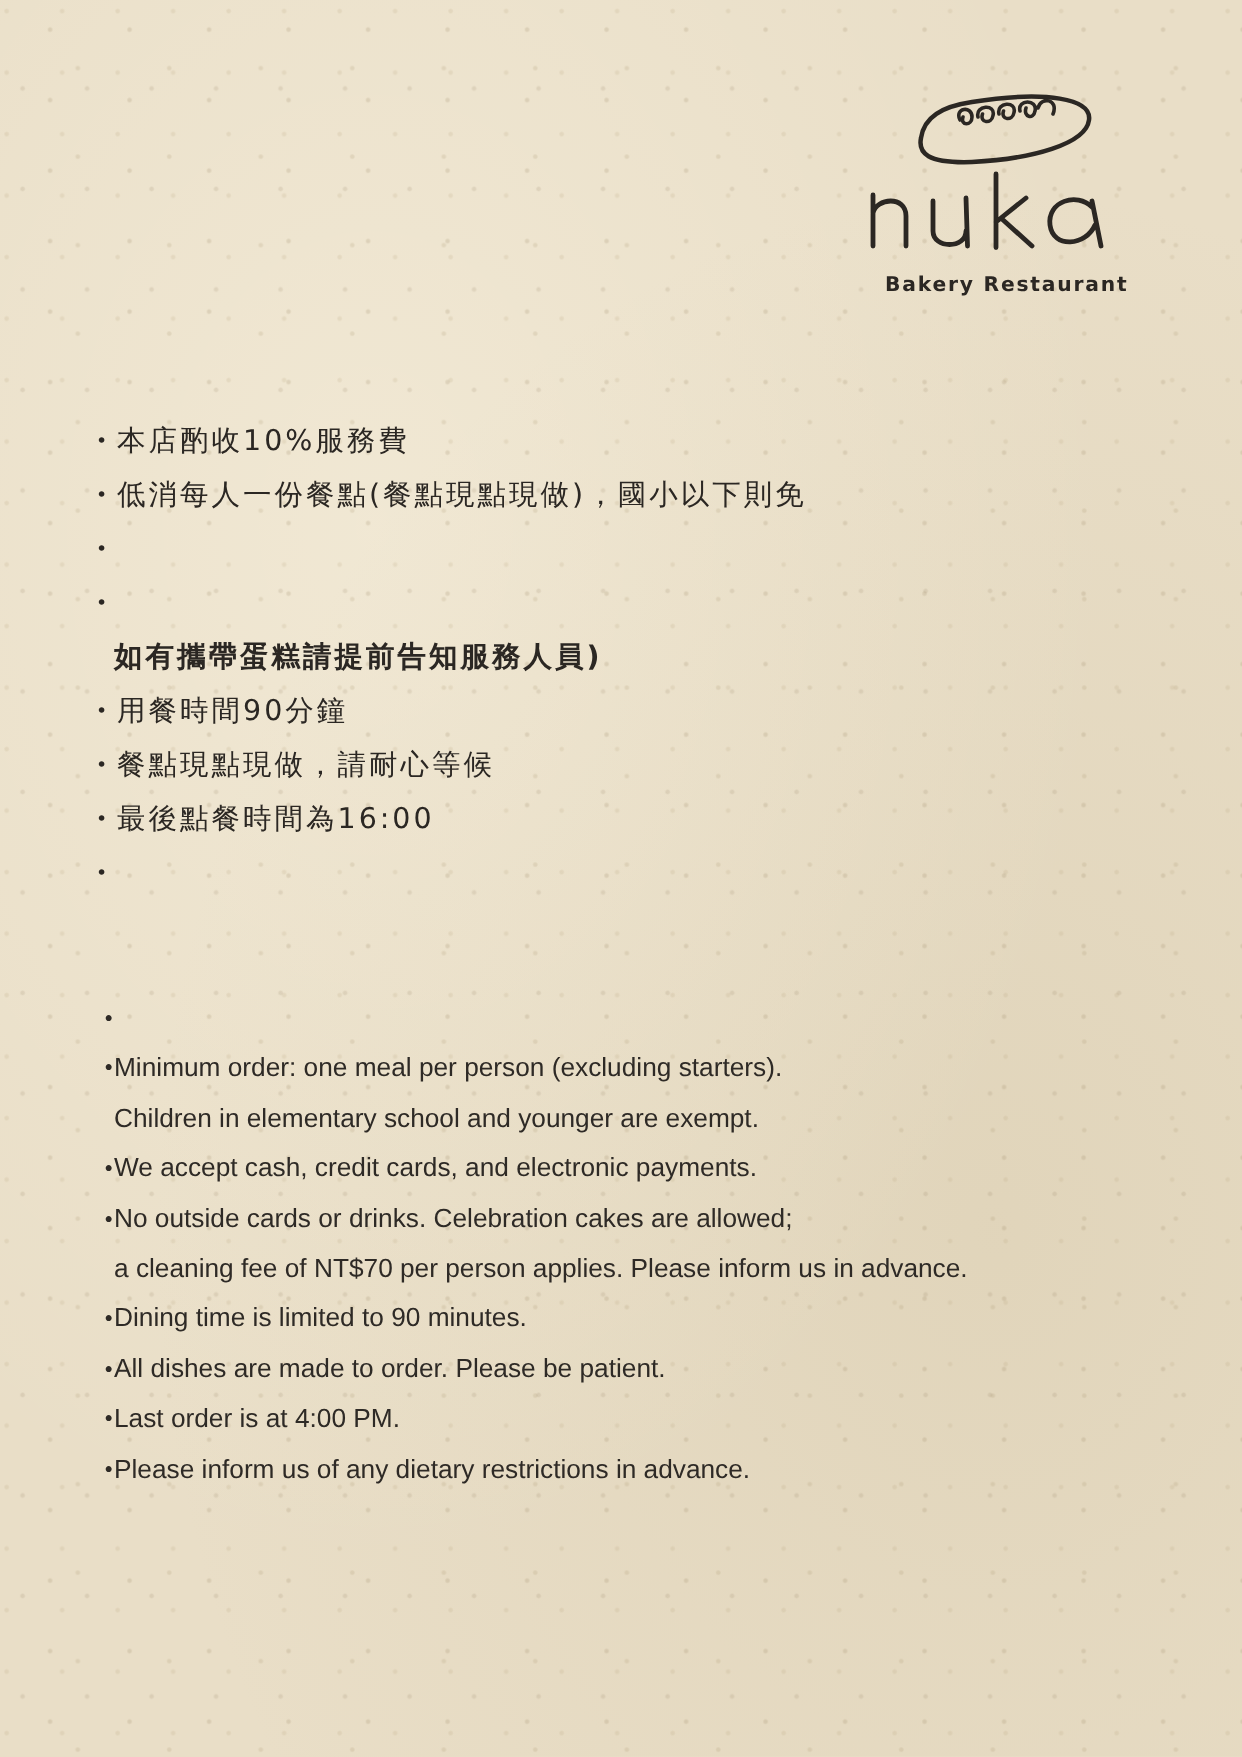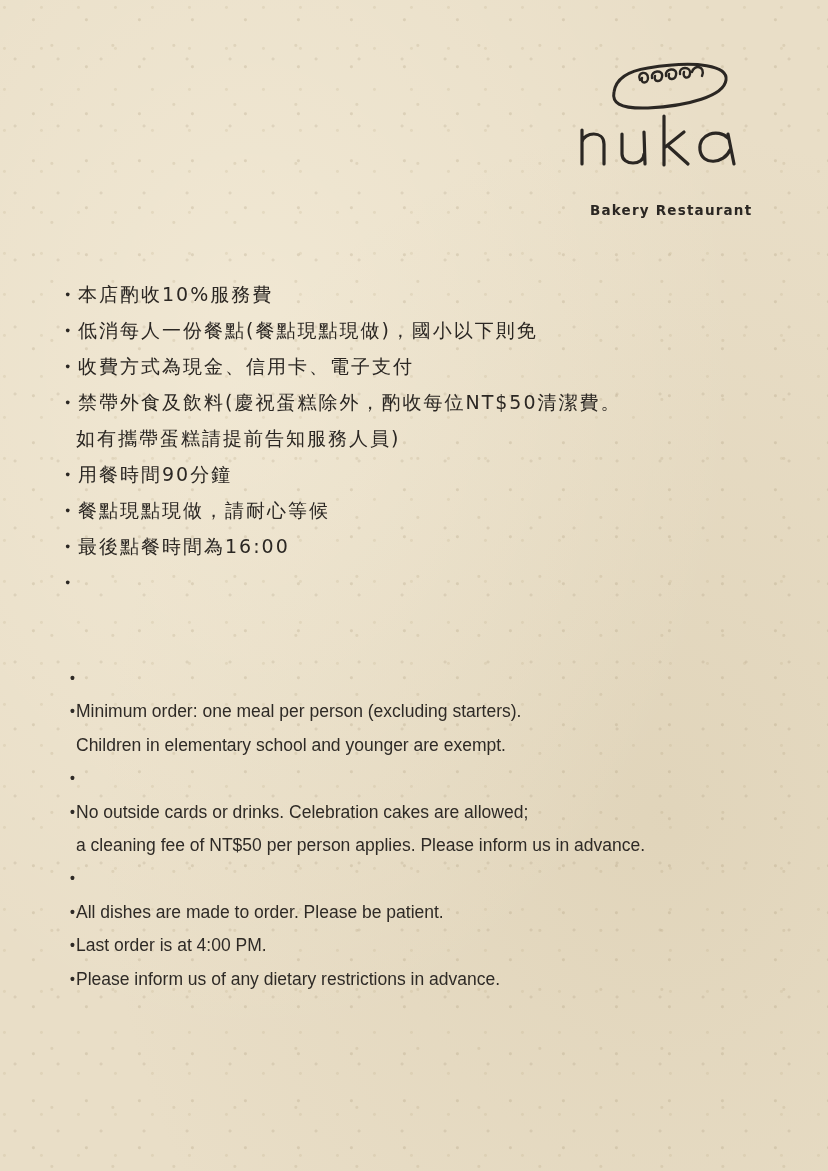--- a/index.html
+++ b/index.html
@@ -17,28 +17,28 @@
     position: relative;
     color: #2b2723;
   }
   .logo {
     position: absolute; left: 578px; top: 58px; width: 192px; height: 145px;
   }
   .logo svg { position: absolute; left: 0; top: 0; }
   .logo-tagline {
     position: absolute; left: 12px; top: 124px;
     font-family: "DejaVu Sans", sans-serif; font-weight: bold;
-    font-size: 13.5px; letter-spacing: 1.2px; color: #2b2723; white-space: nowrap; margin-top: 20px;
+    font-size: 13.5px; letter-spacing: 1.2px; color: #2b2723; white-space: nowrap;
   }
   .zh-list {
     position: absolute; left: 58px; top: 276px; margin: 0; padding: 0; list-style: none;
     font-family: "DejaVu Sans", sans-serif; font-size: 19px; letter-spacing: 2px;
   }
   .zh-list li { height: 36px; line-height: 36px; white-space: nowrap; position: relative; padding-left: 20px; }
-  .zh-list li.cont { padding-left: 18px; }
+  .zh-list li.cont { padding-left: 18px; font-weight: bold; }
   .bullet { position: absolute; left: 0; top: 0; font-weight: bold; }
   .en-list {
     position: absolute; left: 72px; top: 662px; margin: 0; padding: 0; list-style: none;
     font-family: "Liberation Sans", sans-serif; font-size: 17.5px; color: #2e2a26;
   }
   .en-list li { height: 33.4px; line-height: 33.4px; white-space: nowrap; position: relative; padding-left: 4px; }
   .en-list .bullet { left: -2px; font-size: 14px; }
   .en-list li.cont { padding-left: 4px; }
 </style>
 </head>
@@ -58,33 +58,33 @@
     <path d="M86 58 L86 107 M86 90 L106 74 M90 88 L110 106" fill="none" stroke="#2b2723" stroke-width="3.2" stroke-linecap="round"></path>
 
     <path d="M150 80 C 140 70, 120 76, 122 92 C 124 108, 146 106, 152 92 M150 76 L156 106" fill="none" stroke="#2b2723" stroke-width="3.2" stroke-linecap="round"></path>
   </svg>
   <div class="logo-tagline">Bakery Restaurant</div>
 </div>
 
 <ul class="zh-list">
   <li><span class="bullet">・</span><span>本店酌收10%服務費</span></li>
   <li><span class="bullet">・</span><span>低消每人一份餐點(餐點現點現做)，國小以下則免</span></li>
-  <li><span class="bullet">・</span><span>收費方式為現金、信用卡、電子支付</span></li>
-  <li><span class="bullet">・</span><span>禁帶外食及飲料(慶祝蛋糕除外，酌收每位NT$50清潔費。</span></li>
+  <li><span class="bullet">・</span></li>
+  <li><span class="bullet">・</span></li>
   <li class="cont"><span>如有攜帶蛋糕請提前告知服務人員)</span></li>
   <li><span class="bullet">・</span><span>用餐時間90分鐘</span></li>
   <li><span class="bullet">・</span><span>餐點現點現做，請耐心等候</span></li>
   <li><span class="bullet">・</span><span>最後點餐時間為16:00</span></li>
   <li><span class="bullet">・</span></li>
 </ul>
 
 <ul class="en-list">
   <li><span class="bullet">•</span></li>
   <li><span class="bullet">•</span><span>Minimum order: one meal per person (excluding starters).</span></li>
   <li class="cont"><span>Children in elementary school and younger are exempt.</span></li>
-  <li><span class="bullet">•</span></li>
+  <li><span class="bullet">•</span><span>We accept cash, credit cards, and electronic payments.</span></li>
   <li><span class="bullet">•</span><span>No outside cards or drinks. Celebration cakes are allowed;</span></li>
-  <li class="cont"><span>a cleaning fee of NT$50 per person applies. Please inform us in advance.</span></li>
-  <li><span class="bullet">•</span></li>
+  <li class="cont"><span>a cleaning fee of NT$70 per person applies. Please inform us in advance.</span></li>
+  <li><span class="bullet">•</span><span>Dining time is limited to 90 minutes.</span></li>
   <li><span class="bullet">•</span><span>All dishes are made to order. Please be patient.</span></li>
   <li><span class="bullet">•</span><span>Last order is at 4:00 PM.</span></li>
   <li><span class="bullet">•</span><span>Please inform us of any dietary restrictions in advance.</span></li>
 </ul>
 
 </body></html>

